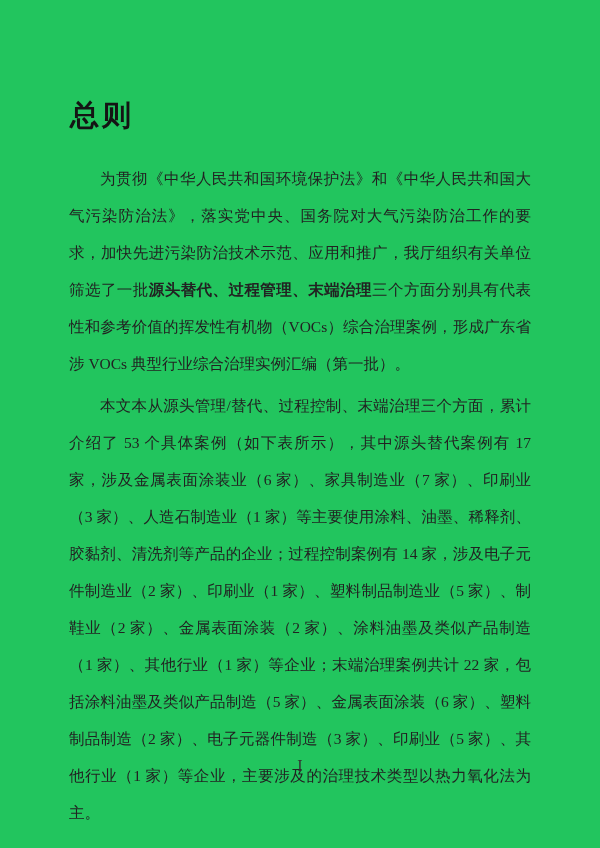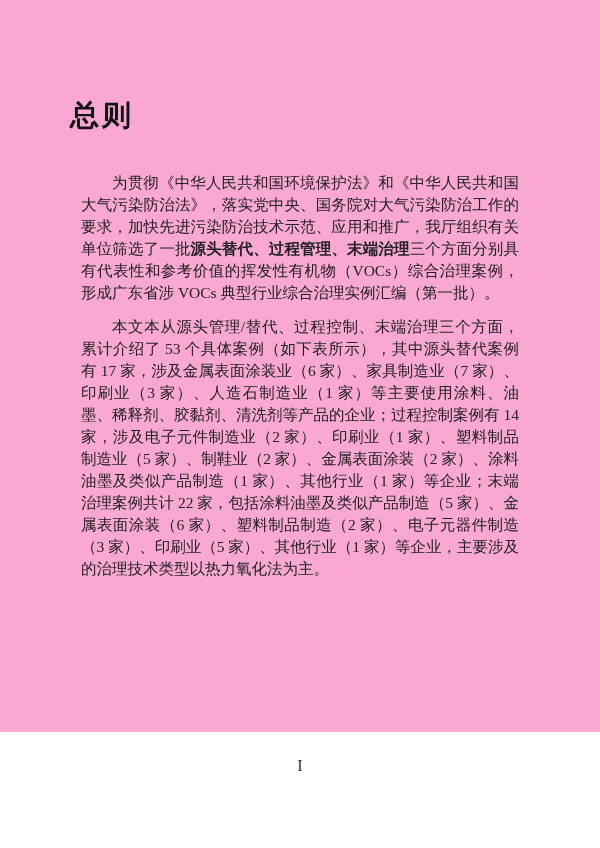--- a/index.html
+++ b/index.html
@@ -6,22 +6,22 @@
     margin: 0;
     padding: 0;
     width: 600px;
     height: 848px;
     background: #ffffff;
     overflow: hidden;
   }
   .page {
     position: relative;
     width: 600px;
-    height: 732px;
-    background: #f9a8d4;
+    height: 848px;
+    background: #22c55e;
     font-family: "Liberation Serif", "DejaVu Serif", serif;
     color: #1e1e1e;
   }
   .doc-title {
     position: absolute;
     top: 96px;
     left: 70px;
     margin: 0;
     font-family: "Liberation Sans", "DejaVu Sans", sans-serif;
     font-weight: 700;
@@ -30,23 +30,23 @@
     color: #141414;
     letter-spacing: 3px;
   }
   .content {
     position: absolute;
     top: 160px;
     left: 69px;
     width: 462px;
   }
   .para {
-    margin: 12px;
+    margin: 0;
     font-size: 15.5px;
-    line-height: 22px;
+    line-height: 37px;
     text-align: justify;
     text-indent: 2em;
     color: #222222;
     word-break: break-all;
   }
   .para + .para {
     margin-top: 5px;
   }
   .bold-terms {
     font-weight: 700;

